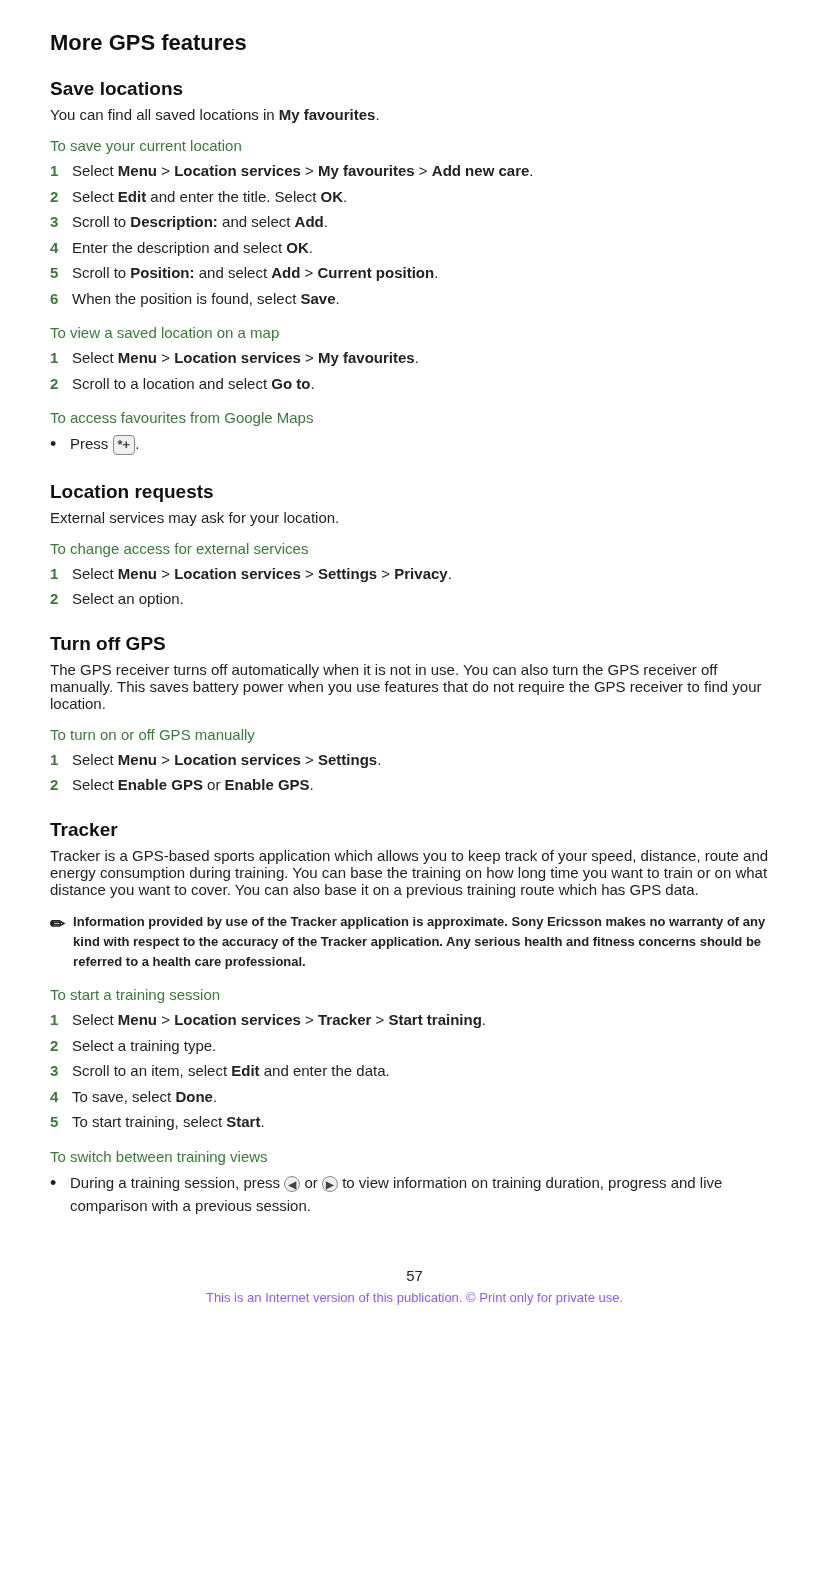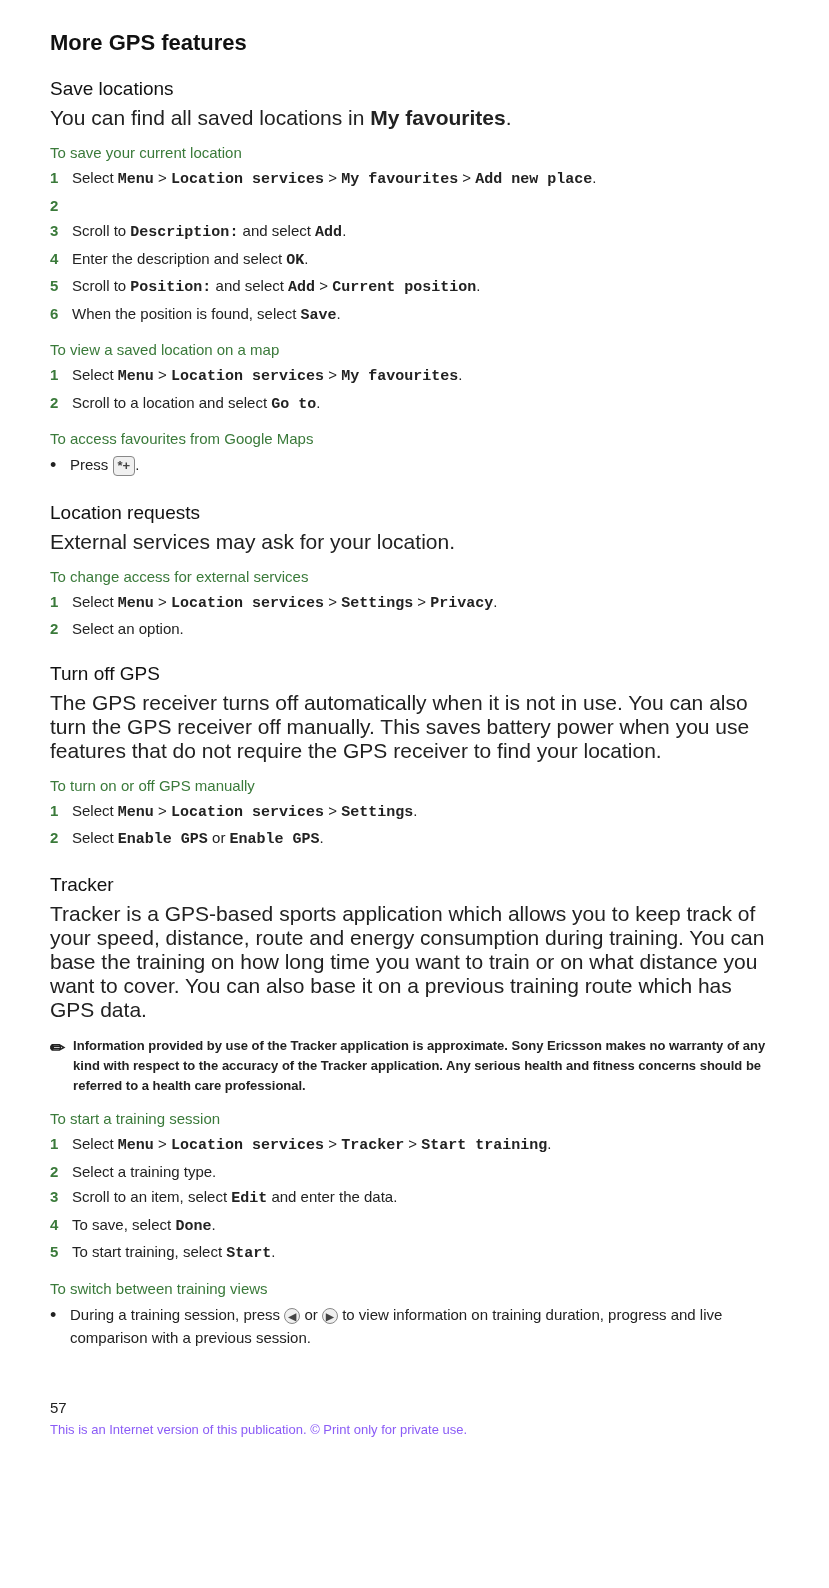--- a/index.html
+++ b/index.html
@@ -20,28 +20,28 @@
 
     .page-title {
       font-size: 22px;
       font-weight: bold;
       margin-bottom: 10px;
       color: #111;
     }
 
     .section-title {
       font-size: 19px;
-      font-weight: normal;
+      font-weight: bold;
       margin-top: 22px;
       margin-bottom: 6px;
       color: #111;
     }
 
     .section-intro {
-      font-size: 21px;
+      font-size: 15px;
       color: #222;
       margin-bottom: 10px;
     }
 
     .green-heading {
       color: #3a7a3a;
       font-size: 15px;
       font-weight: normal;
       margin-top: 14px;
       margin-bottom: 6px;
@@ -68,21 +68,20 @@
       font-size: 15px;
       flex-shrink: 0;
     }
 
     .list-content {
       color: #222;
     }
 
     .list-content b {
       font-weight: bold;
-      font-family: Liberation Mono, monospace;
     }
 
     .bullet-list {
       list-style: none;
       padding: 0;
       margin: 0;
     }
 
     .bullet-list li {
       display: flex;
@@ -147,21 +146,21 @@
       font-size: 10px;
       font-weight: bold;
       color: #444;
       background: #f0f0f0;
       vertical-align: middle;
       text-align: center;
       line-height: 15px;
     }
 
     .page-footer {
-      text-align: left;
+      text-align: center;
       margin-top: 50px;
       font-size: 14px;
       color: #555;
     }
 
     .page-number {
       font-size: 15px;
       color: #222;
       font-weight: normal;
       display: block;
@@ -179,24 +178,25 @@
 <h1 class="page-title">More GPS features</h1>
 
 <div>
   <h2 class="section-title">Save locations</h2>
   <p class="section-intro">You can find all saved locations in <b>My favourites</b>.</p>
 
   <p class="green-heading">To save your current location</p>
   <ol class="numbered-list">
     <li>
       <span class="list-num">1</span>
-      <span class="list-content">Select <b>Menu</b> &gt; <b>Location services</b> &gt; <b>My favourites</b> &gt; <b>Add new place</b>.</span>
-    </li>
-    <li>
-      <span class="list-num">2</span>
+      <span class="list-content">Select <b>Menu</b> &gt; <b>Location services</b> &gt; <b>My favourites</b> &gt; <b>Add new care</b>.</span>
+    </li>
+    <li>
+      <span class="list-num">2</span>
+      <span class="list-content">Select <b>Edit</b> and enter the title. Select <b>OK</b>.</span>
     </li>
     <li>
       <span class="list-num">3</span>
       <span class="list-content">Scroll to <b>Description:</b> and select <b>Add</b>.</span>
     </li>
     <li>
       <span class="list-num">4</span>
       <span class="list-content">Enter the description and select <b>OK</b>.</span>
     </li>
     <li>

